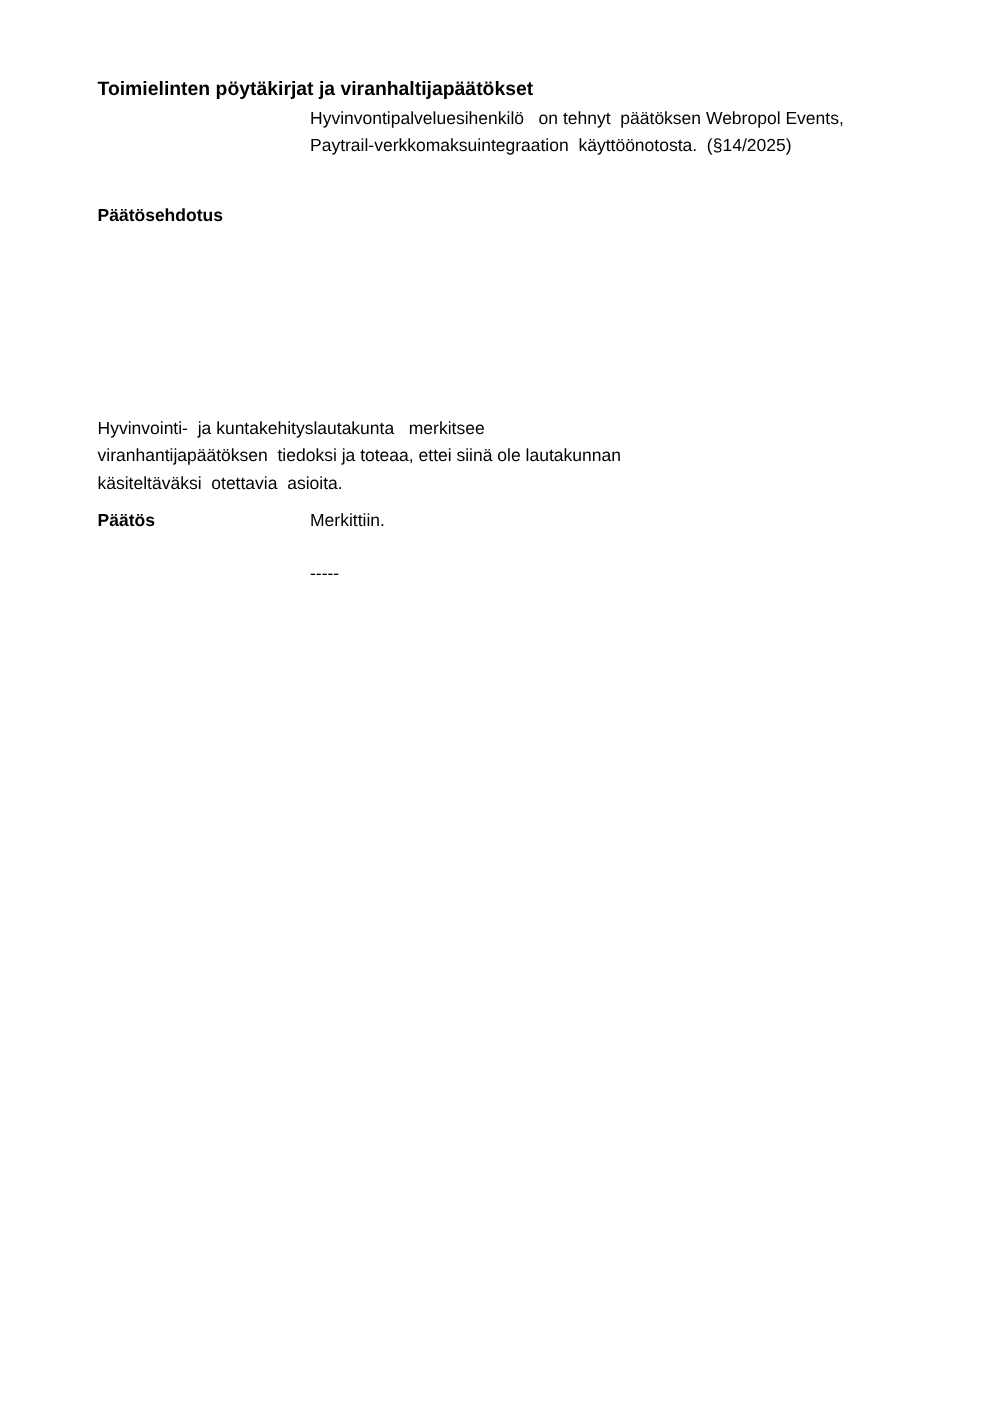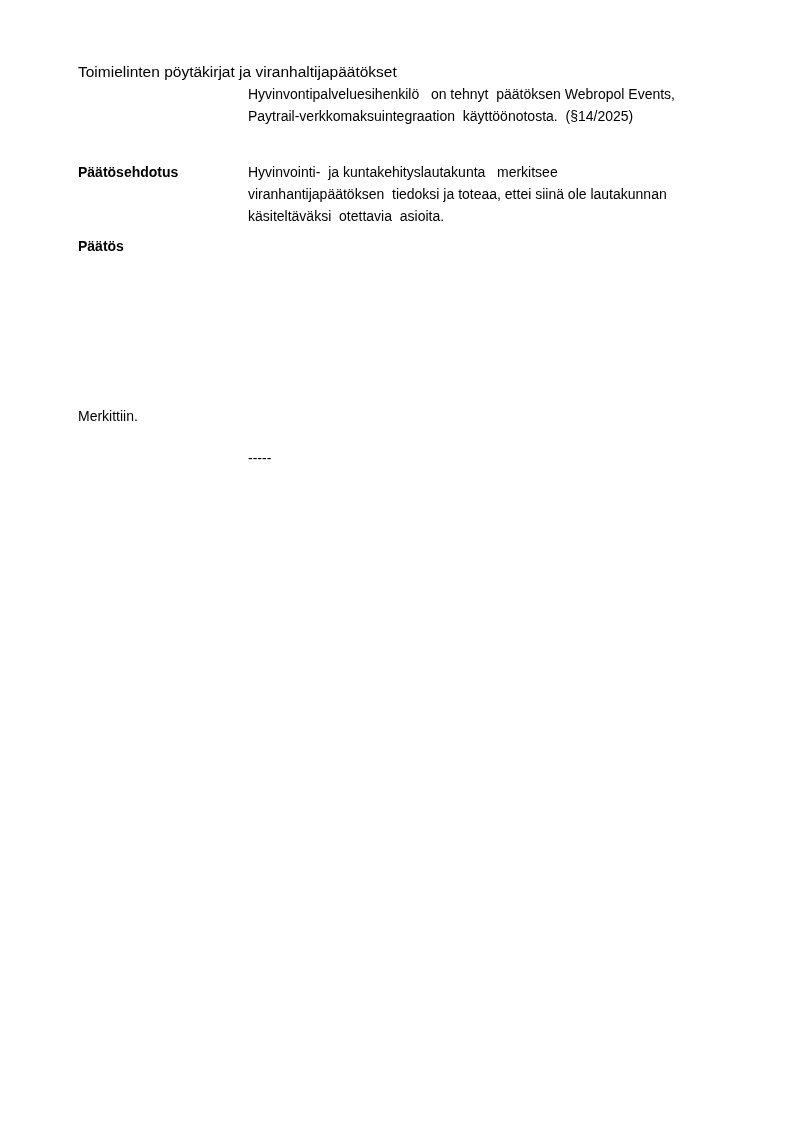--- a/index.html
+++ b/index.html
@@ -16,35 +16,35 @@
     font-family: "Liberation Sans", sans-serif;
     font-size: 14px;
     line-height: 22px;
     box-sizing: border-box;
     padding: 61px 72px 0 78px;
     overflow: hidden;
   }
   .doc-title {
     margin: 0;
     font-size: 15.5px;
-    font-weight: normal;
+    font-weight: bold;
     line-height: 22px;
     white-space: pre-wrap;
   }
   .meeting-line {
     margin: 20px 0 0 0;
     white-space: pre-wrap;
   }
   .row {
     display: flex;
     align-items: flex-start;
   }
   .intro-row     { }
-  .ehdotus-row   { margin-top: 34px; }
-  .paatos-row    { margin-top: 8px; flex-direction: column; }
+  .ehdotus-row   { margin-top: 34px; flex-direction: column; }
+  .paatos-row    { margin-top: 8px; }
   .separator-row { margin-top: 20px; }
   .label-col {
     flex: 0 0 170px;
     width: 170px;
     font-weight: bold;
     white-space: pre-wrap;
   }
   .content-col {
     flex: 1 1 auto;
     margin: 0;

